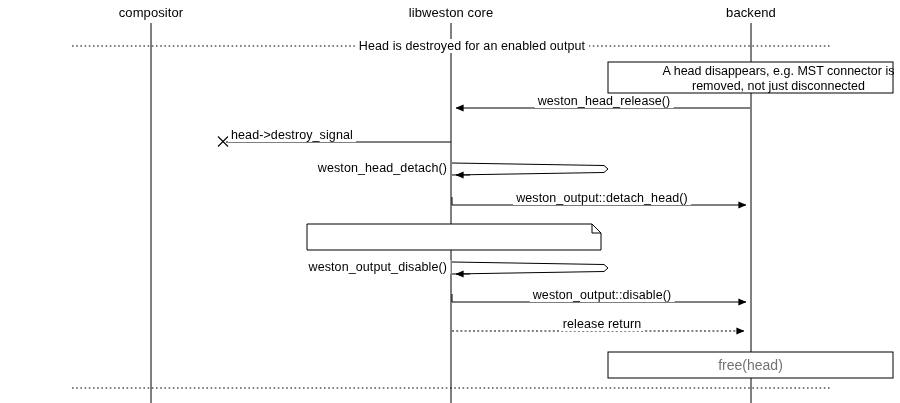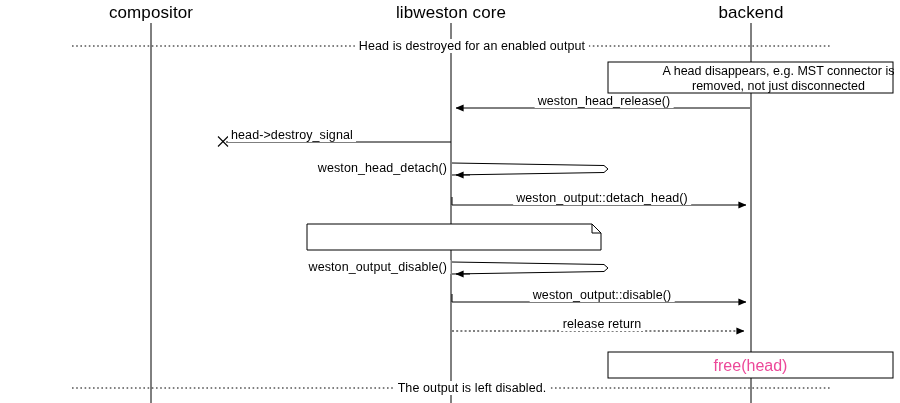--- a/index.html
+++ b/index.html
@@ -27,21 +27,21 @@
   }
   .lbl {
     position: absolute;
     font-size: 12.5px;
     line-height: 14px;
     color: #000;
     white-space: nowrap;
     letter-spacing: 0.1px;
   }
   .actor-name {
-    font-size: 17px;
+    font-size: 13px;
     text-align: right;
     transform: translateX(-50%);
   }
   .divider-text {
     font-size: 12.5px;
     background: #ffffff;
     padding: 0 4px;
     transform: translateX(-50%);
     margin-left: 21px;
   }
@@ -59,24 +59,24 @@
   }
   .note-text {
     position: absolute;
     font-size: 12.5px;
     line-height: 14.5px;
     text-align: center;
     color: #000;
   }
   .box-text {
     position: absolute;
-    font-size: 16px;
+    font-size: 14px;
     line-height: 15px;
     text-align: center;
-    color: #ec4899;
+    color: #737373;
   }
 </style>
 </head>
 <body>
 
 <div id="diagram">
 
   <svg id="svg-layer" viewBox="0 0 900 403" xmlns="http://www.w3.org/2000/svg">
     <defs>
       <marker id="arrow-r" viewBox="0 0 10 10" refX="9.5" refY="5" markerWidth="8" markerHeight="8" orient="auto-start-reverse">
@@ -151,21 +151,20 @@
     <g>
       <line x1="72" y1="388" x2="830" y2="388" stroke="#000" stroke-width="1" stroke-dasharray="1.6 2.6"></line>
     </g>
   </svg>
 
   <div class="lbl actor-name" style="left:151px; top:6px;">compositor</div>
   <div class="lbl actor-name" style="left:451px; top:6px;">libweston core</div>
   <div class="lbl actor-name" style="left:751px; top:6px;">backend</div>
 
   <div class="lbl divider-text" style="left:451px; top:39px;">Head is destroyed for an enabled output</div>
-  <div class="lbl divider-text" style="left:451px; top:381px;">The output is left disabled.</div>
 
   <div class="note-text" style="left:608px; top:64px; width:341px;">
     <div>A head disappears, e.g. MST connector is</div>
     <div>removed, not just disconnected</div>
   </div>
 
 
   <div class="box-text" style="left:608px; top:358px; width:285px;">free(head)</div>
 
   <div class="lbl msg-label center" style="left:604px; top:94px;">weston_head_release()</div>

